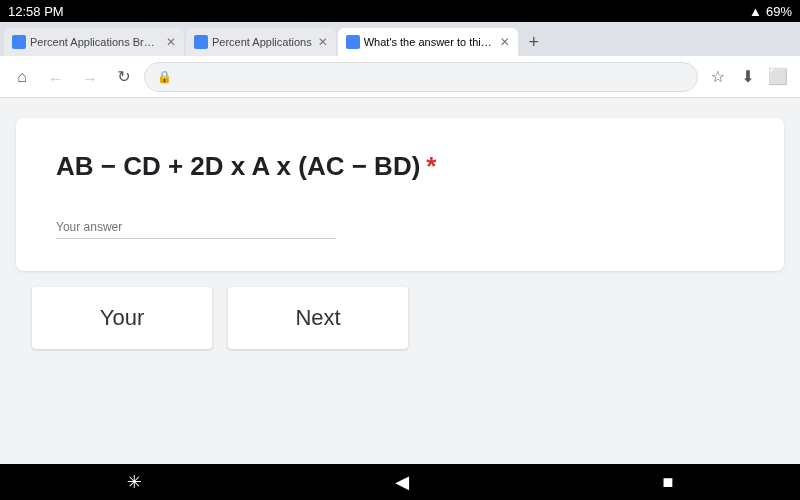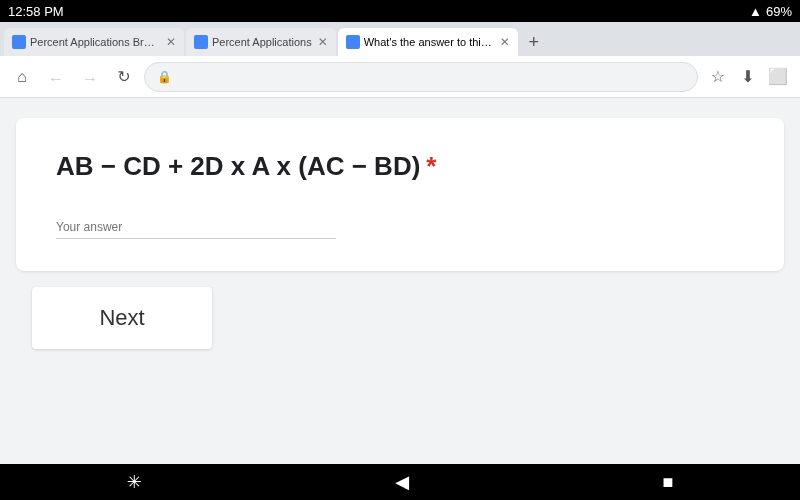--- a/index.html
+++ b/index.html
@@ -256,20 +256,21 @@
 
 <div class="content-area">
   <div class="form-card">
     <div class="question-text">
       <span>AB − CD + 2D x A x (AC − BD)</span><span class="required-star">*</span>
     </div>
     <input class="answer-input" type="text" placeholder="Your answer" style="">
   </div>
 
   <div class="button-row">
+    <button class="nav-action-btn">Your</button>
     <button class="nav-action-btn">Next</button>
   </div>
 </div>
 
 <div class="android-bar">
   <span class="android-btn">✳</span>
   <span class="android-btn">◀</span>
   <span class="android-btn">■</span>
 </div>
 

